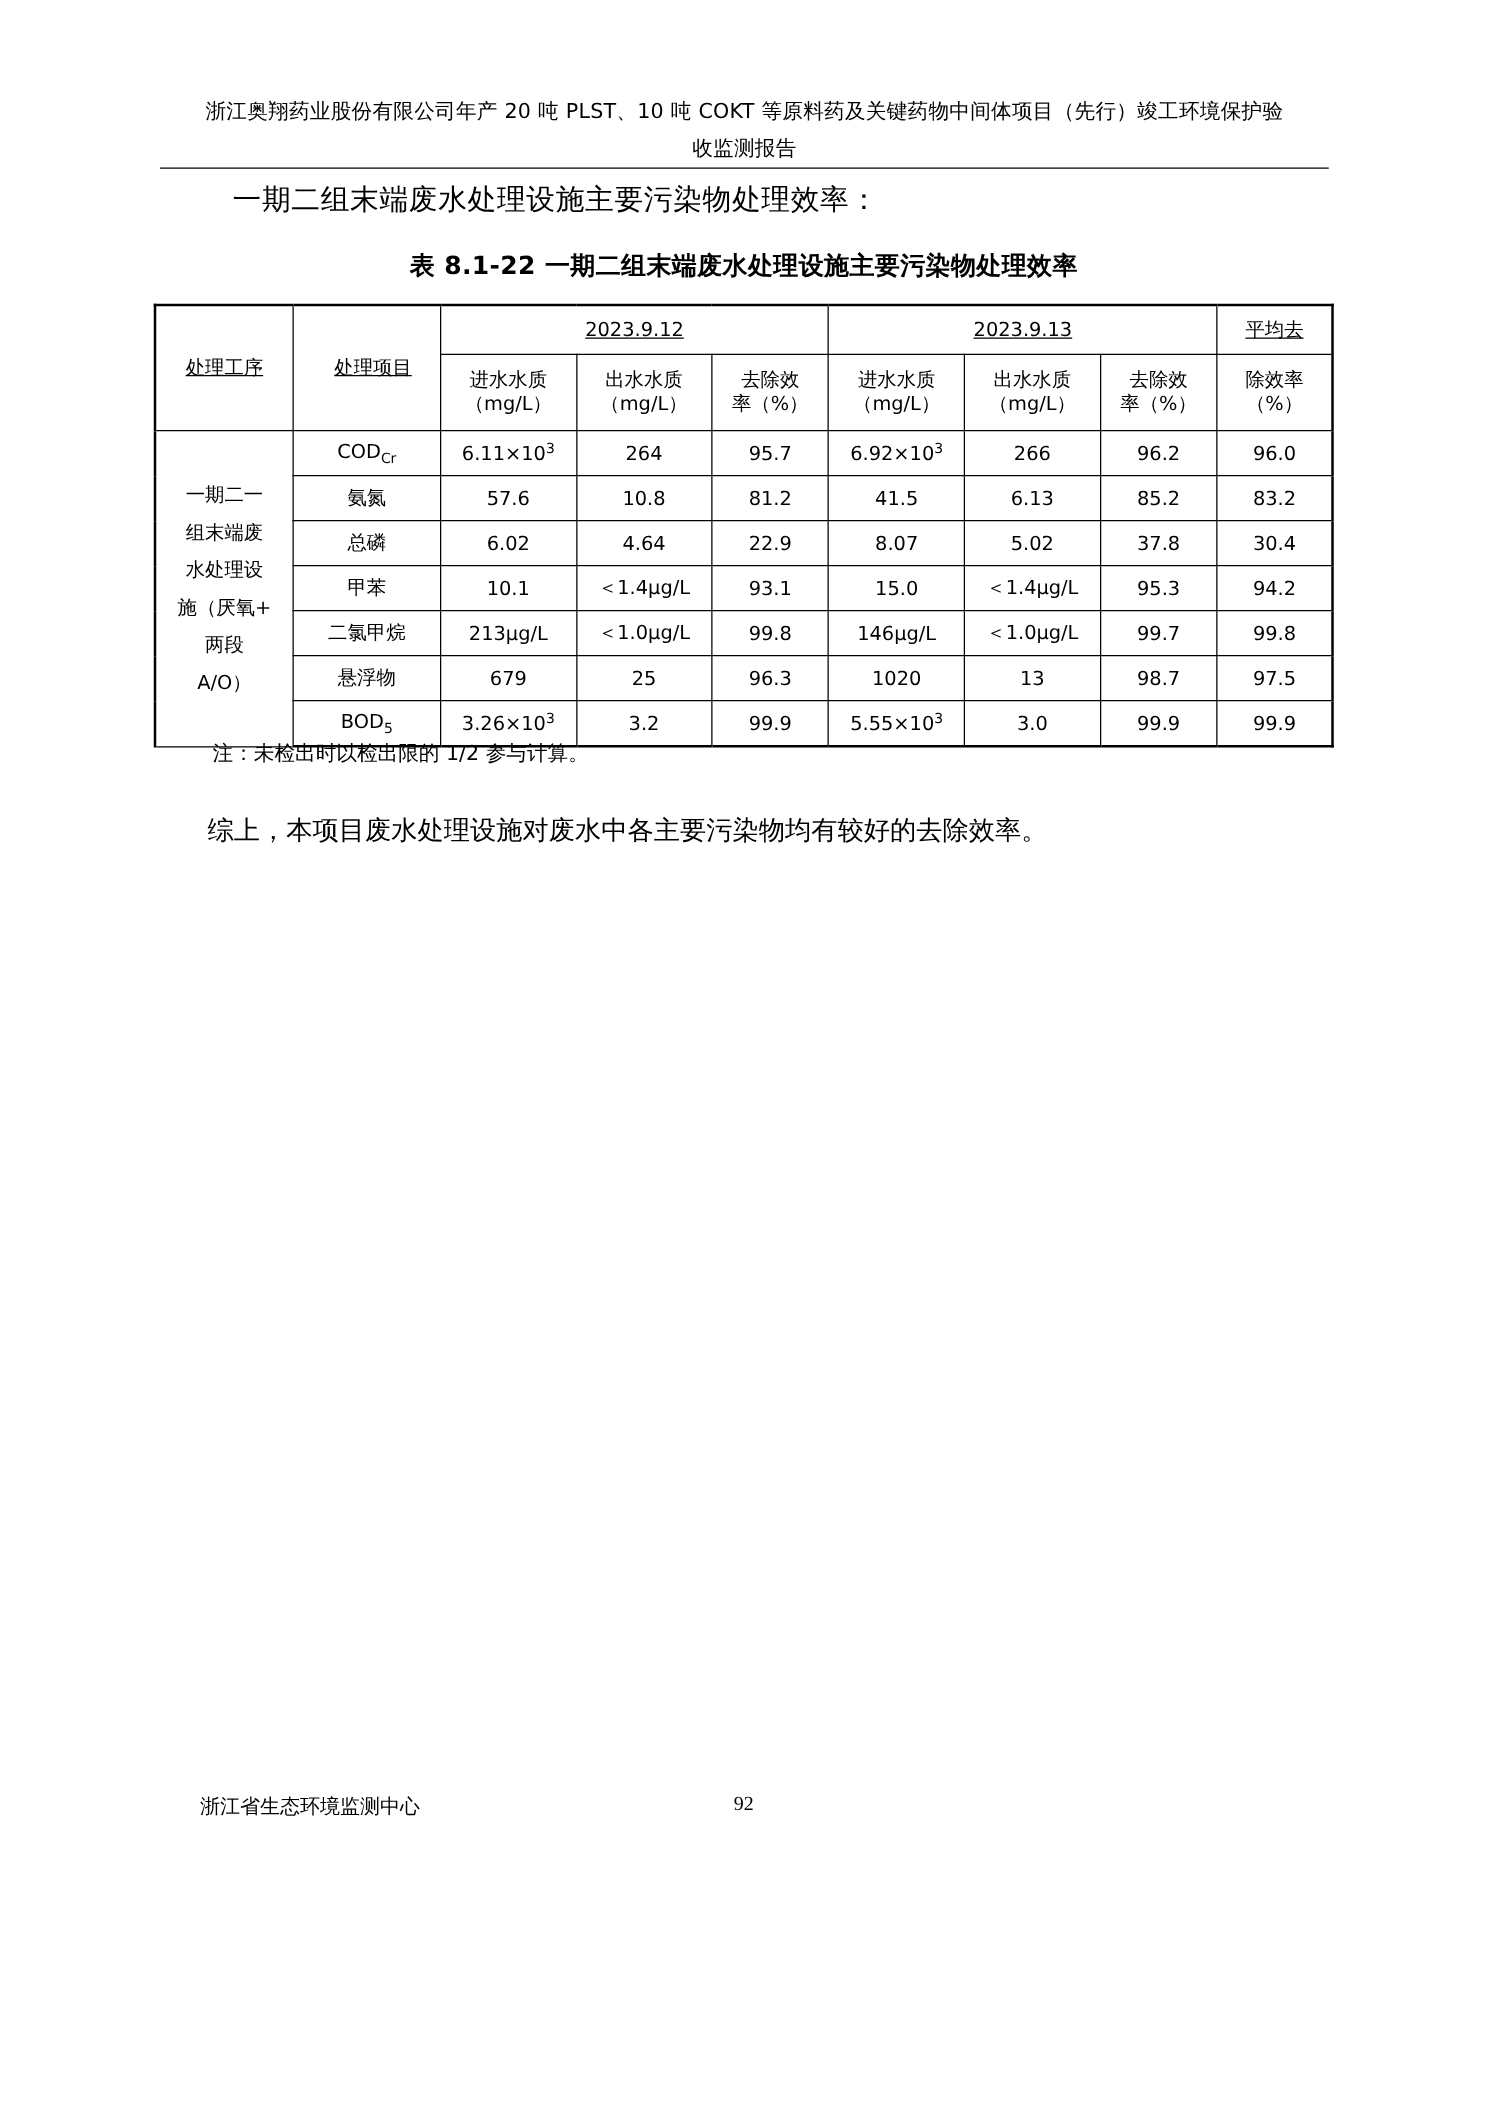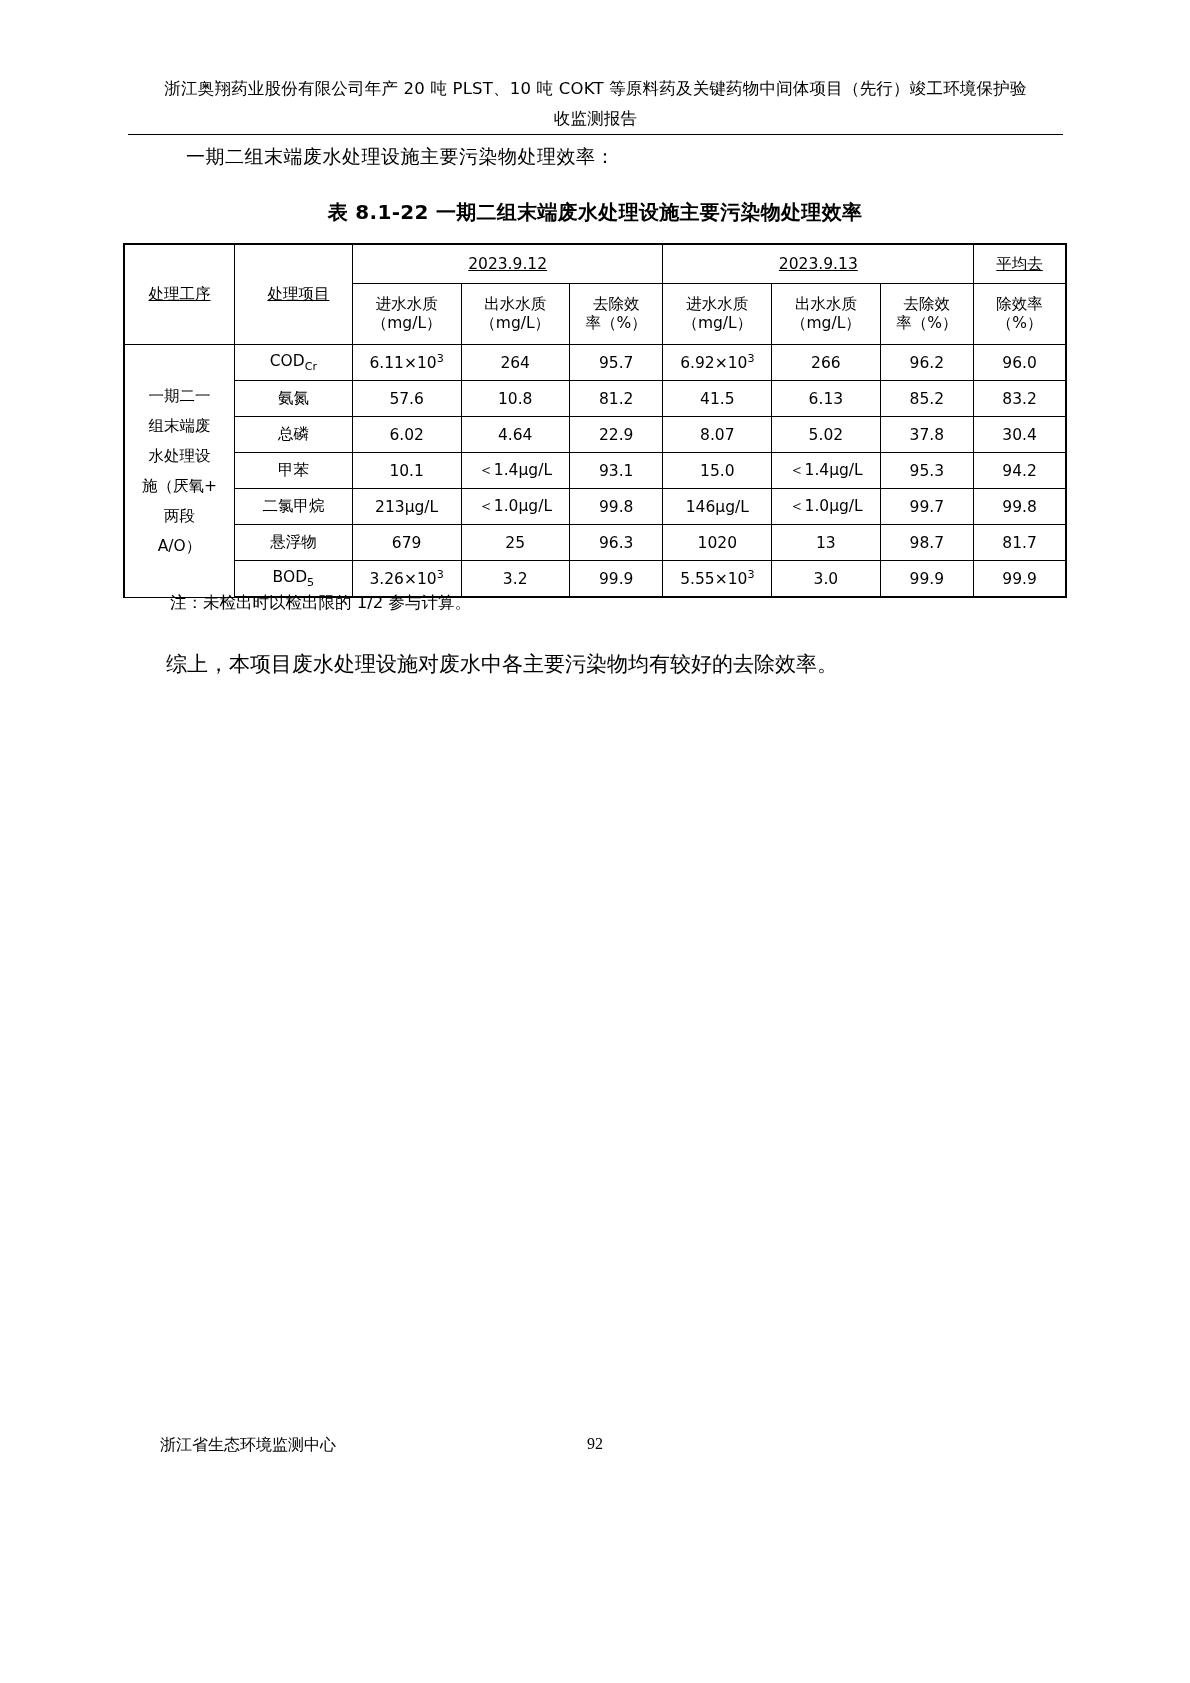--- a/index.html
+++ b/index.html
@@ -37,21 +37,21 @@
     position: absolute;
     top: 134px;
     left: 128px;
     width: 935px;
     border-bottom: 1.4px solid #000;
   }
   .section-title {
     position: absolute;
     top: 144px;
     left: 186px;
-    font-size: 19px;
+    font-size: 23px;
     font-family: Liberation Mono, monospace;
     letter-spacing: 0.5px;
   }
   .table-caption {
     position: absolute;
     top: 199px;
     left: 0;
     width: 1190px;
     text-align: center;
     font-size: 20px;
@@ -262,21 +262,21 @@
       </tr>
 
       <tr>
         <td>悬浮物</td>
         <td>679</td>
         <td>25</td>
         <td>96.3</td>
         <td>1020</td>
         <td>13</td>
         <td>98.7</td>
-        <td class="vstrong-r">81.7</td>
+        <td class="vstrong-r">97.5</td>
       </tr>
 
       <tr>
         <td class="botline"><span>BOD</span><sub>5</sub></td>
         <td class="botline"><span>3.26×10</span><sup>3</sup></td>
         <td class="botline">3.2</td>
         <td class="botline">99.9</td>
         <td class="botline"><span>5.55×10</span><sup>3</sup></td>
         <td class="botline">3.0</td>
         <td class="botline">99.9</td>

